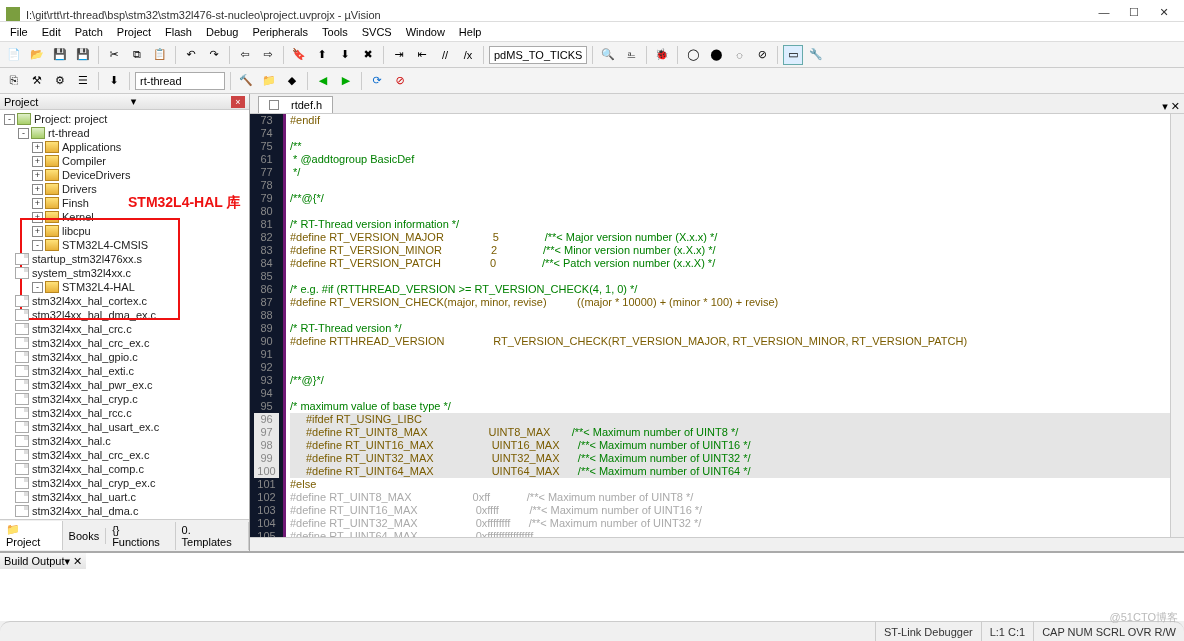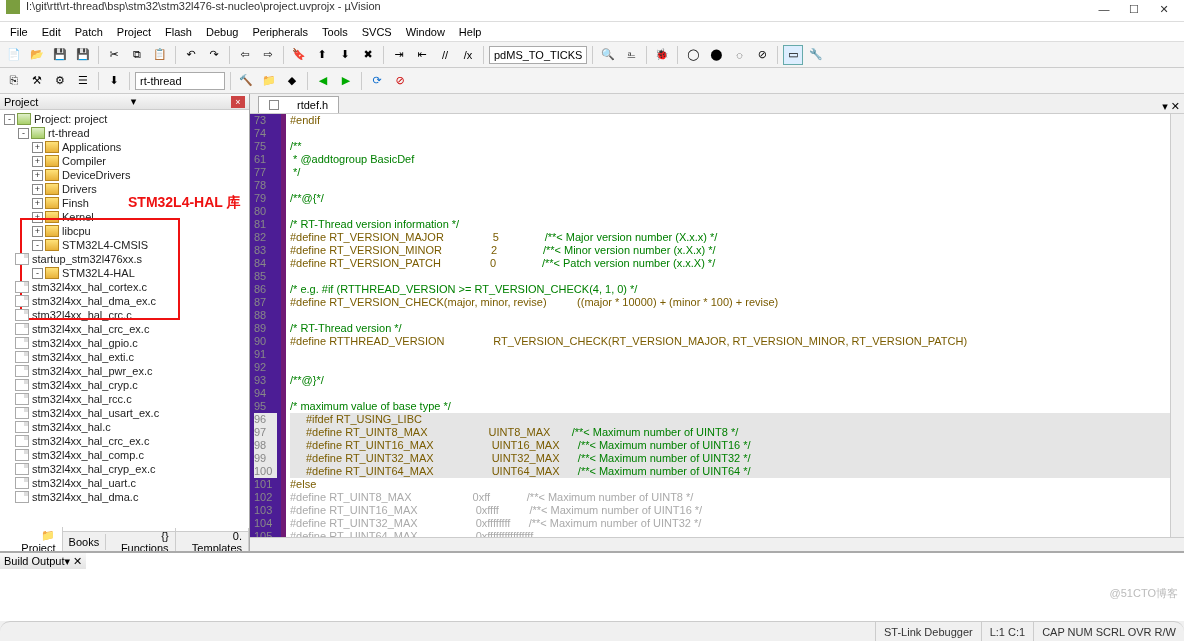--- a/index.html
+++ b/index.html
@@ -1,17 +1,17 @@
 <!DOCTYPE html>
 <html><head>
 <meta charset="utf-8">
 <style>
 * { margin: 0; padding: 0; box-sizing: border-box; font-family: "Segoe UI", Tahoma, sans-serif; font-size: 11px; }
 body { background: #f0f0f0; width: 1184px; height: 641px; overflow: hidden; display: flex; flex-direction: column; }
-.titlebar { height: 22px; background: #fff; display: flex; align-items: flex-start; padding: 0 6px; border-bottom: 1px solid #ddd; }
+.titlebar { height: 22px; background: #fff; display: flex; align-items: flex-end; padding: 0 6px; border-bottom: 1px solid #ddd; }
 .titlebar-icon { width: 14px; height: 14px; background: #7b9e3f; margin-right: 6px; }
 .titlebar-text { flex: 1; font-size: 11px; color: #333; }
 .winctrl { display: flex; gap: 2px; }
 .winctrl span { width: 28px; height: 18px; display: inline-flex; align-items: center; justify-content: center; color: #333; cursor: pointer; }
 .menubar { height: 20px; background: #fff; display: flex; align-items: center; padding: 0 4px; gap: 2px; border-bottom: 1px solid #ddd; }
 .menubar span { padding: 2px 6px; cursor: pointer; }
 .toolbar { height: 26px; background: #f4f4f4; display: flex; align-items: center; padding: 0 4px; gap: 3px; border-bottom: 1px solid #ccc; }
 .toolbar2 { height: 26px; background: #f4f4f4; display: flex; align-items: center; padding: 0 4px; gap: 3px; border-bottom: 1px solid #ccc; }
 .tbtn { width: 20px; height: 20px; display: inline-flex; align-items: center; justify-content: center; cursor: pointer; border: 1px solid transparent; }
 .tsep { width: 1px; height: 18px; background: #ccc; margin: 0 2px; }
@@ -26,44 +26,44 @@
 .tnode .noexp { width: 11px; margin-right: 2px; }
 .tnode .ficon { width: 14px; height: 12px; margin-right: 3px; display:inline-block; }
 .fold-y { background: linear-gradient(#ffe27a,#e8b23a); border:1px solid #b8861f; }
 .fold-g { background: linear-gradient(#dff0c8,#a8cf6a); border:1px solid #7fa047; }
 .file-c { background: #fff; border: 1px solid #aaa; position: relative; }
 .file-c::after { content:""; position:absolute; right:0; top:0; width:4px; height:4px; background:#ddd; }
 .tnode .lbl { font-size: 11px; color: #222; }
 .ind0 { padding-left: 4px; } .ind1 { padding-left: 18px; } .ind2 { padding-left: 32px; } .ind3 { }
 .redbox { position: absolute; left: 20px; top: 108px; width: 160px; height: 102px; border: 2px solid #e11; pointer-events: none; }
 .redlabel { position: absolute; left: 128px; top: 84px; color: #e11; font-size: 14px; font-weight: bold; }
-.projtabs { height: 20px; background: #f0f0f0; border-top: 1px solid #ccc; display: flex; align-items: center; text-align: right; }
+.projtabs { height: 32px; background: #f0f0f0; border-top: 1px solid #ccc; display: flex; align-items: center; }
 .projtabs span { padding: 2px 6px; font-size: 11px; border-right: 1px solid #ccc; cursor: pointer; }
 .projtabs span.active { background: #fff; }
 .editor { flex: 1; display: flex; flex-direction: column; background: #fff; }
 .edtabs { height: 20px; background: #f0f0f0; border-bottom: 1px solid #ccc; display: flex; align-items: flex-end; padding-left: 8px; }
-.edtab { background: #fff; border: 1px solid #aaa; border-bottom: none; padding: 2px 10px; font-size: 11px; display: flex; align-items: center; gap: 18px; }
+.edtab { background: #fff; border: 1px solid #aaa; border-bottom: none; padding: 2px 10px; font-size: 11px; display: flex; align-items: center; gap: 12px; }
 .edtab .dot { width:10px;height:10px;background:#fff;border:1px solid #888; }
 .codewrap { flex: 1; display: flex; overflow: hidden; position:relative; }
-.gutter { width: 36px; background: #4c1d95; border-right: 5px solid #701a75; text-align: left; padding: 0 4px; color: #888; font-family: Consolas, monospace; font-size: 11px; line-height: 13px; }
+.gutter { width: 36px; background: #0f172a; border-right: 3px solid #701a75; text-align: center; padding: 0 4px; color: #888; font-family: Consolas, monospace; font-size: 11px; line-height: 13px; }
 .gutter div { height: 13px; }
 .code { flex: 1; font-family: Consolas, monospace; font-size: 11px; line-height: 13px; white-space: pre; overflow: auto; padding-left: 4px; }
 .code div { height: 13px; }
 .c-pre { color: #7a5c00; }
 .c-cmt { color: #008000; }
 .c-grey { color: #aaa; }
 .hl { background: #e5e5e5; padding-left: 16px; }
 .vscroll { position:absolute; right:0; top:0; width:14px; height:100%; background:#f0f0f0; border-left:1px solid #ccc; }
 .hscroll-ed { height:14px; background:#f0f0f0; border-top:1px solid #ccc; }
 .buildout { height: 70px; border-top: 2px solid #aaa; background: #fff; display:flex; }
 .buildhdr { height: 16px; background: linear-gradient(#f8f8f8,#e4e4e4); padding: 0 4px; font-size: 11px; display:flex; align-items:center; }
 .buildbody { flex:1; background:#fff; }
 .statusbar { height: 20px; background: #f0f0f0; border-top: 1px solid #ccc; display: flex; align-items: center; font-size: 11px; color: #333; border-radius: 10px; }
 .statusbar .sseg { padding: 0 8px; border-left: 1px solid #ccc; height:100%; display:flex;align-items:center; }
-.watermark { position:absolute; right:6px; bottom:40px; color:#bbb; font-size:11px; }
+.watermark { position:absolute; right:6px; bottom:16px; color:#bbb; font-size:11px; }
 </style>
 </head>
 <body>
 
 <div class="titlebar">
   <span class="titlebar-icon"></span>
   <span class="titlebar-text">I:\git\rtt\rt-thread\bsp\stm32\stm32l476-st-nucleo\project.uvprojx - µVision</span>
   <div class="winctrl">
     <span>—</span>
     <span>☐</span>
@@ -205,20 +205,25 @@
         </div>
         <div class="tnode ind2">
           <span class="exp">-</span>
           <span class="ficon fold-y"></span>
           <span class="lbl">STM32L4-CMSIS</span>
         </div>
         <div class="tnode ind3">
           <span class="noexp"></span>
           <span class="ficon file-c"></span>
           <span class="lbl">startup_stm32l476xx.s</span>
+        </div>
+        <div class="tnode ind3">
+          <span class="noexp"></span>
+          <span class="ficon file-c"></span>
+          <span class="lbl">system_stm32l4xx.c</span>
         </div>
         <div class="tnode ind2">
           <span class="exp">-</span>
           <span class="ficon fold-y"></span>
           <span class="lbl">STM32L4-HAL</span>
         </div>
         <div class="tnode ind3">
           <span class="noexp"></span>
           <span class="ficon file-c"></span>
           <span class="lbl">stm32l4xx_hal_cortex.c</span>

